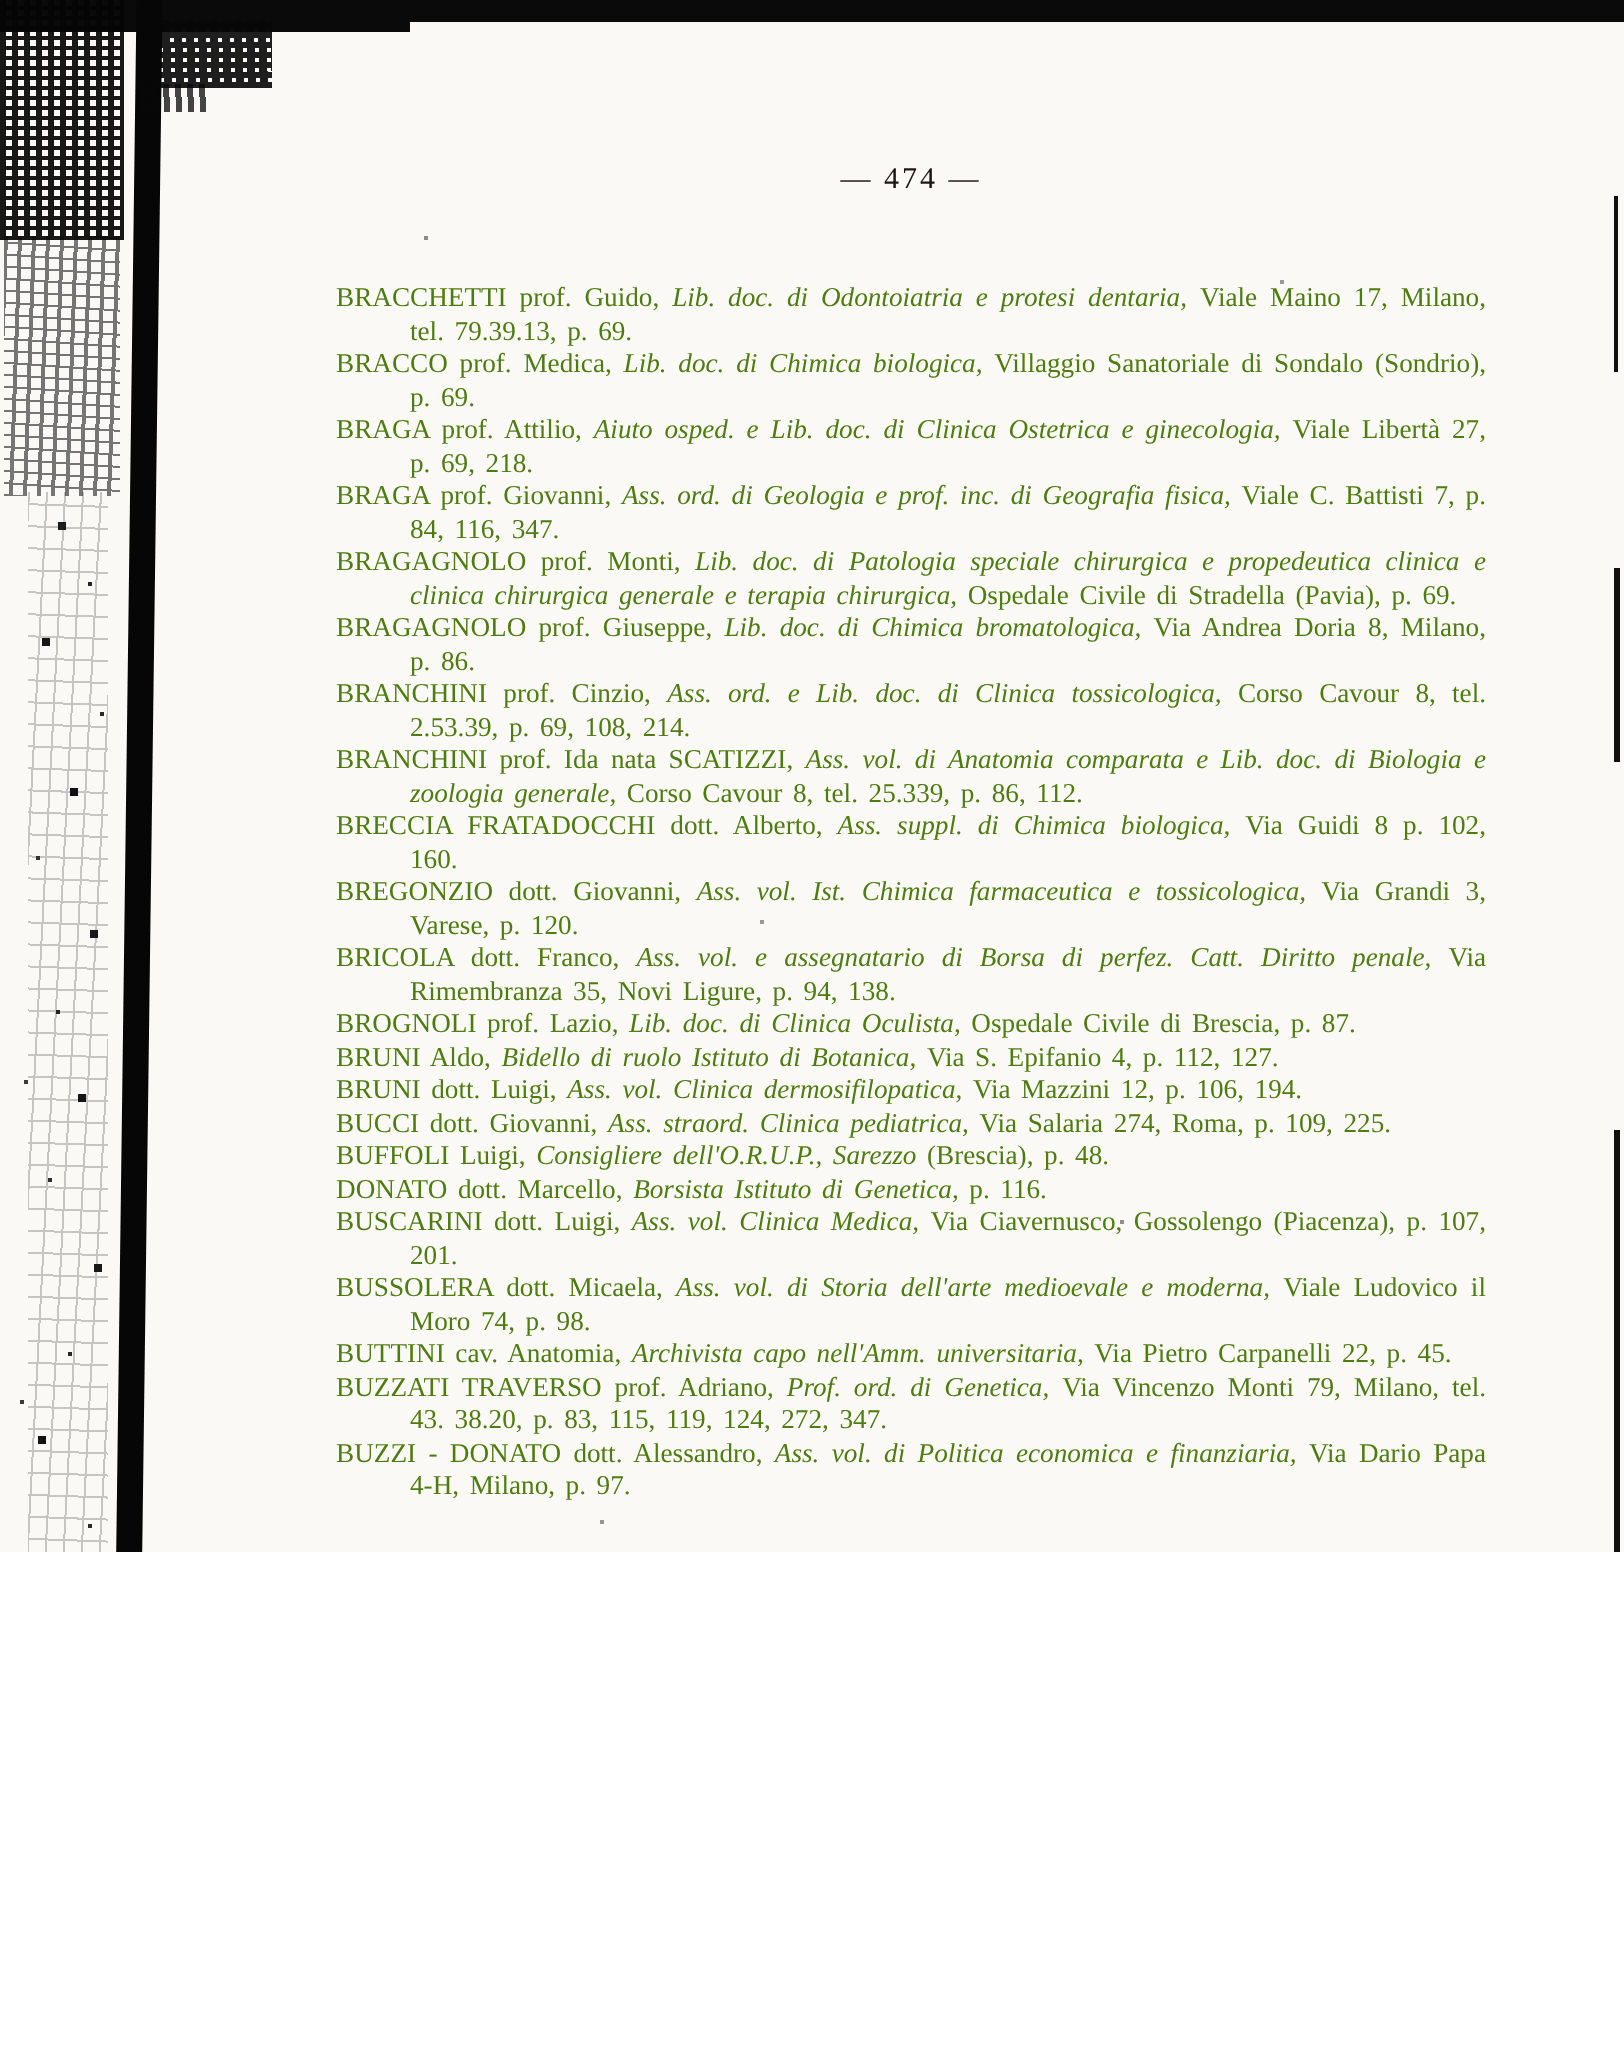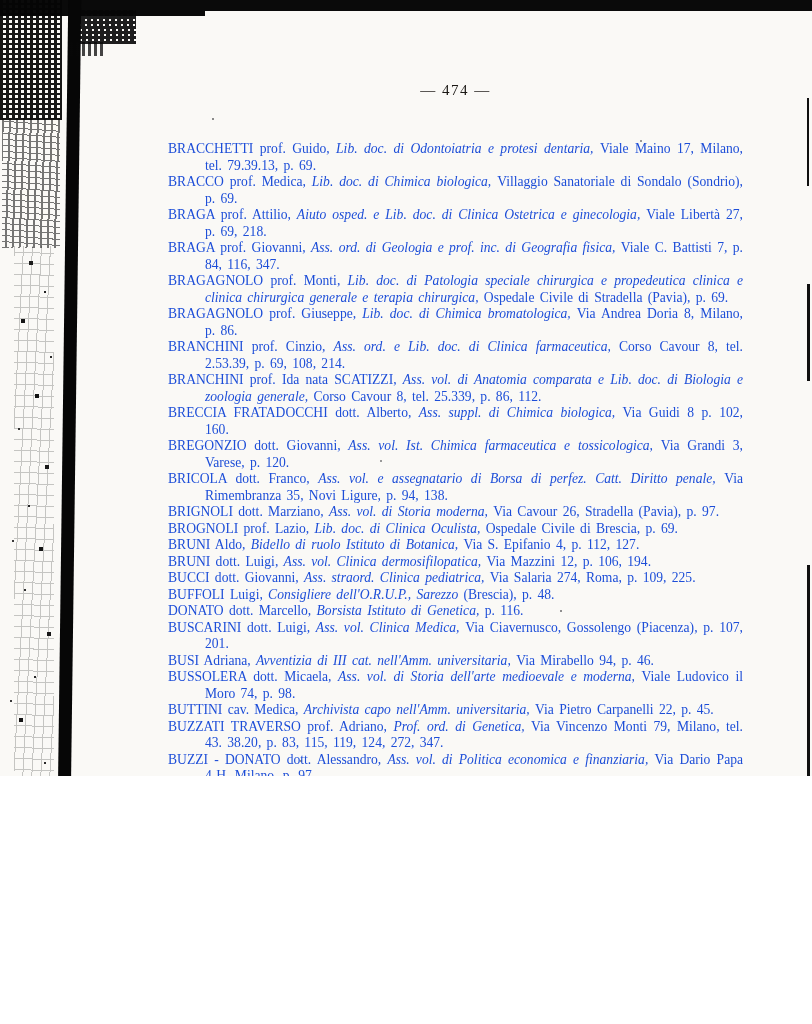--- a/index.html
+++ b/index.html
@@ -69,21 +69,21 @@
     background:repeating-linear-gradient(90deg,#9a9a9a 0 6px,transparent 6px 11px);opacity:.7;}
 
   
   .page-number{
     position:absolute;left:168px;top:82px;width:575px;
     text-align:center;font-size:15px;letter-spacing:1.5px;color:#1a1713;
   }
   .text-block{
     position:absolute;left:168px;top:141px;width:575px;
     font-size:13.6px;line-height:16.5px;text-align:justify;
-    word-spacing:0.14em;color:#1d4ed8;
+    word-spacing:0.14em;color:#4d7c0f;
   }
   .entry{margin:0;padding-left:37px;text-indent:-37px;}
   .entry .it{font-style:italic;}
   .section-heading{
     display:block;text-align:center;font-weight:700;font-size:14.5px;
     margin:31px 0 33px 0;letter-spacing:.5px;text-indent:0;
   }
 </style>
 </head>
 <body>
@@ -107,36 +107,34 @@
   <div class="page-number">— 474 —</div>
 
   <div class="text-block">
     <div>
         <p class="entry"><span class="ro">BRACCHETTI prof. Guido, </span><span class="it">Lib. doc. di Odontoiatria e protesi dentaria, </span><span class="ro">Viale Maino 17, Milano, tel. 79.39.13, p. 69.</span></p>
         <p class="entry"><span class="ro">BRACCO prof. Medica, </span><span class="it">Lib. doc. di Chimica biologica, </span><span class="ro">Villaggio Sanatoriale di Sondalo (Sondrio), p. 69.</span></p>
         <p class="entry"><span class="ro">BRAGA prof. Attilio, </span><span class="it">Aiuto osped. e Lib. doc. di Clinica Ostetrica e ginecologia, </span><span class="ro">Viale Libertà 27, p. 69, 218.</span></p>
         <p class="entry"><span class="ro">BRAGA prof. Giovanni, </span><span class="it">Ass. ord. di Geologia e prof. inc. di Geografia fisica, </span><span class="ro">Viale C. Battisti 7, p. 84, 116, 347.</span></p>
         <p class="entry"><span class="ro">BRAGAGNOLO prof. Monti, </span><span class="it">Lib. doc. di Patologia speciale chirurgica e propedeutica clinica e clinica chirurgica generale e terapia chirurgica, </span><span class="ro">Ospedale Civile di Stradella (Pavia), p. 69.</span></p>
         <p class="entry"><span class="ro">BRAGAGNOLO prof. Giuseppe, </span><span class="it">Lib. doc. di Chimica bromatologica, </span><span class="ro">Via Andrea Doria 8, Milano, p. 86.</span></p>
-        <p class="entry"><span class="ro">BRANCHINI prof. Cinzio, </span><span class="it">Ass. ord. e Lib. doc. di Clinica farmaceutica, </span><span class="ro">Corso Cavour 8, tel. 2.53.39, p. 69, 108, 214.</span></p>
+        <p class="entry"><span class="ro">BRANCHINI prof. Cinzio, </span><span class="it">Ass. ord. e Lib. doc. di Clinica tossicologica, </span><span class="ro">Corso Cavour 8, tel. 2.53.39, p. 69, 108, 214.</span></p>
         <p class="entry"><span class="ro">BRANCHINI prof. Ida nata SCATIZZI, </span><span class="it">Ass. vol. di Anatomia comparata e Lib. doc. di Biologia e zoologia generale, </span><span class="ro">Corso Cavour 8, tel. 25.339, p. 86, 112.</span></p>
         <p class="entry"><span class="ro">BRECCIA FRATADOCCHI dott. Alberto, </span><span class="it">Ass. suppl. di Chimica biologica, </span><span class="ro">Via Guidi 8 p. 102, 160.</span></p>
         <p class="entry"><span class="ro">BREGONZIO dott. Giovanni, </span><span class="it">Ass. vol. Ist. Chimica farmaceutica e tossicologica, </span><span class="ro">Via Grandi 3, Varese, p. 120.</span></p>
         <p class="entry"><span class="ro">BRICOLA dott. Franco, </span><span class="it">Ass. vol. e assegnatario di Borsa di perfez. Catt. Diritto penale, </span><span class="ro">Via Rimembranza 35, Novi Ligure, p. 94, 138.</span></p>
-        <p class="entry"><span class="ro">BRIGNOLI dott. Marziano, </span><span class="it">Ass. vol. di Storia moderna, </span><span class="ro">Via Cavour 26, Stradella (Pavia), p. 97.</span></p>
-        <p class="entry"><span class="ro">BROGNOLI prof. Lazio, </span><span class="it">Lib. doc. di Clinica Oculista, </span><span class="ro">Ospedale Civile di Brescia, p. 69.</span></p>
+        <p class="entry"><span class="ro">BROGNOLI prof. Lazio, </span><span class="it">Lib. doc. di Clinica Oculista, </span><span class="ro">Ospedale Civile di Brescia, p. 87.</span></p>
         <p class="entry"><span class="ro">BRUNI Aldo, </span><span class="it">Bidello di ruolo Istituto di Botanica, </span><span class="ro">Via S. Epifanio 4, p. 112, 127.</span></p>
         <p class="entry"><span class="ro">BRUNI dott. Luigi, </span><span class="it">Ass. vol. Clinica dermosifilopatica, </span><span class="ro">Via Mazzini 12, p. 106, 194.</span></p>
         <p class="entry"><span class="ro">BUCCI dott. Giovanni, </span><span class="it">Ass. straord. Clinica pediatrica, </span><span class="ro">Via Salaria 274, Roma, p. 109, 225.</span></p>
         <p class="entry"><span class="ro">BUFFOLI Luigi, </span><span class="it">Consigliere dell'O.R.U.P., Sarezzo </span><span class="ro">(Brescia), p. 48.</span></p>
         <p class="entry"><span class="ro">DONATO dott. Marcello, </span><span class="it">Borsista Istituto di Genetica, </span><span class="ro">p. 116.</span></p>
         <p class="entry"><span class="ro">BUSCARINI dott. Luigi, </span><span class="it">Ass. vol. Clinica Medica, </span><span class="ro">Via Ciavernusco, Gossolengo (Piacenza), p. 107, 201.</span></p>
-        <p class="entry"><span class="ro">BUSI Adriana, </span><span class="it">Avventizia di III cat. nell'Amm. universitaria, </span><span class="ro">Via Mirabello 94, p. 46.</span></p>
         <p class="entry"><span class="ro">BUSSOLERA dott. Micaela, </span><span class="it">Ass. vol. di Storia dell'arte medioevale e moderna, </span><span class="ro">Viale Ludovico il Moro 74, p. 98.</span></p>
-        <p class="entry"><span class="ro">BUTTINI cav. Medica, </span><span class="it">Archivista capo nell'Amm. universitaria, </span><span class="ro">Via Pietro Carpanelli 22, p. 45.</span></p>
+        <p class="entry"><span class="ro">BUTTINI cav. Anatomia, </span><span class="it">Archivista capo nell'Amm. universitaria, </span><span class="ro">Via Pietro Carpanelli 22, p. 45.</span></p>
         <p class="entry"><span class="ro">BUZZATI TRAVERSO prof. Adriano, </span><span class="it">Prof. ord. di Genetica, </span><span class="ro">Via Vincenzo Monti 79, Milano, tel. 43. 38.20, p. 83, 115, 119, 124, 272, 347.</span></p>
         <p class="entry"><span class="ro">BUZZI - DONATO dott. Alessandro, </span><span class="it">Ass. vol. di Politica economica e finanziaria, </span><span class="ro">Via Dario Papa 4-H, Milano, p. 97.</span></p>
       </div>
     <div class="section-heading">C</div>
     <div>
         <p class="entry"><span class="ro">CAFFI dott. Maria, </span><span class="it">Ass. vol. Clinica Oculistica, </span><span class="ro">Via Partigiani 41, p. 107, 213.</span></p>
       </div>
   </div>
 
 </div>

